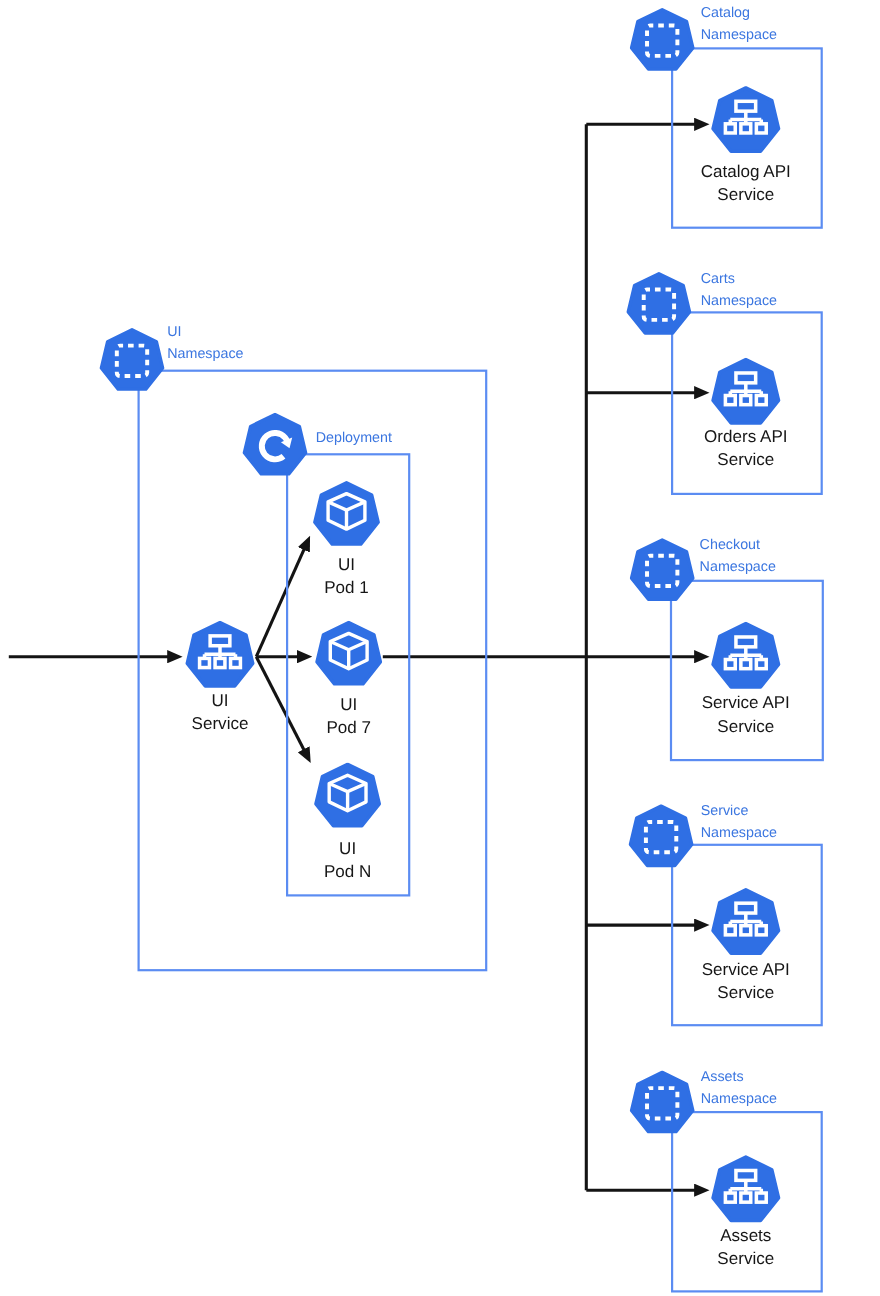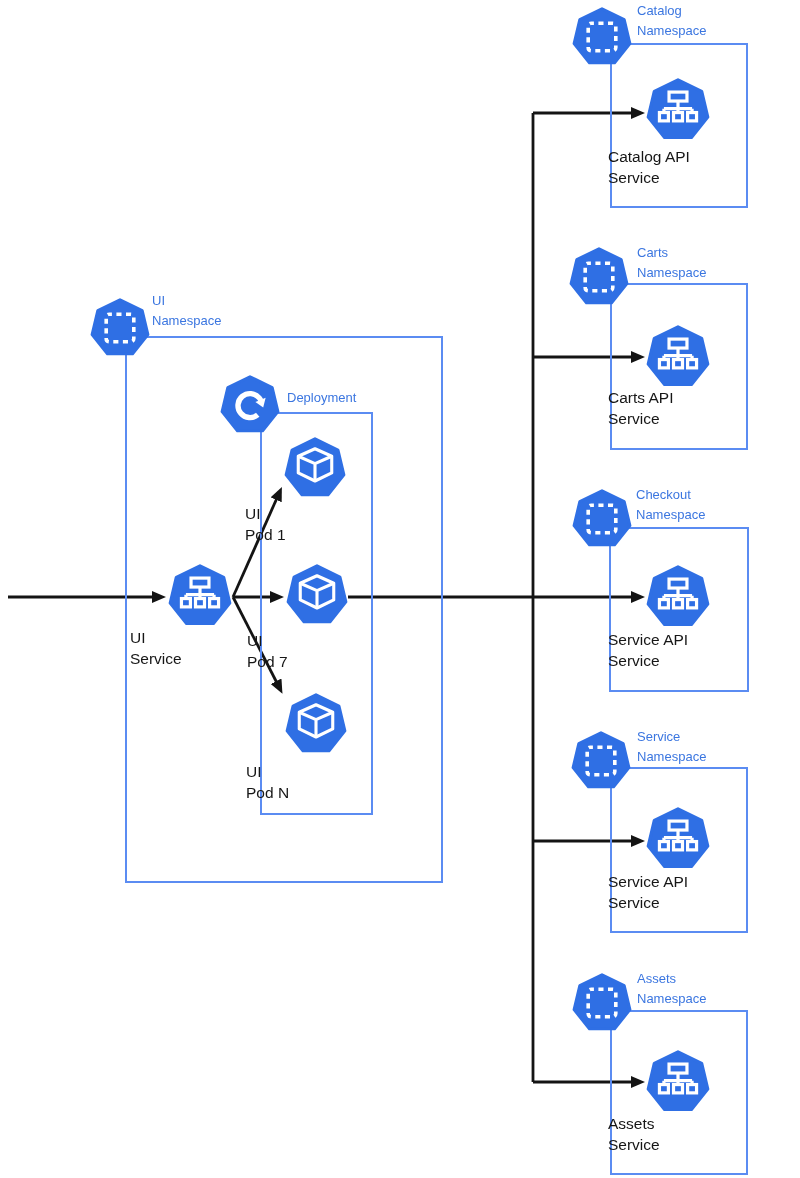--- a/index.html
+++ b/index.html
@@ -16,20 +16,21 @@
     border:2px solid var(--box-border-blue, #5b8cf2);
     background:transparent;
     box-sizing:border-box;
   }
   .icon{position:absolute;}
   .lbl{
     position:absolute;
     font-size:15.5px;
     line-height:21px;
     color:#161616;
+    text-align:center;
     white-space:nowrap;
   }
   .lbl span{display:block;}
   .blue-lbl{
     position:absolute;
     font-size:13px;
     line-height:20px;
     color:var(--label-blue, #3b76e0);
     text-align:left;
     white-space:nowrap;
@@ -193,21 +194,21 @@
   </div>
   <div class="lbl" style="left:246px;top:761px;width:140px">
     <span>UI</span>
     <span>Pod N</span>
   </div>
   <div class="lbl" style="left:608px;top:146px;width:140px">
     <span>Catalog API</span>
     <span>Service</span>
   </div>
   <div class="lbl" style="left:608px;top:387px;width:140px">
-    <span>Carts API</span>
+    <span>Orders API</span>
     <span>Service</span>
   </div>
   <div class="lbl" style="left:608px;top:629px;width:140px">
     <span>Service API</span>
     <span>Service</span>
   </div>
   <div class="lbl" style="left:608px;top:871px;width:140px">
     <span>Service API</span>
     <span>Service</span>
   </div>

